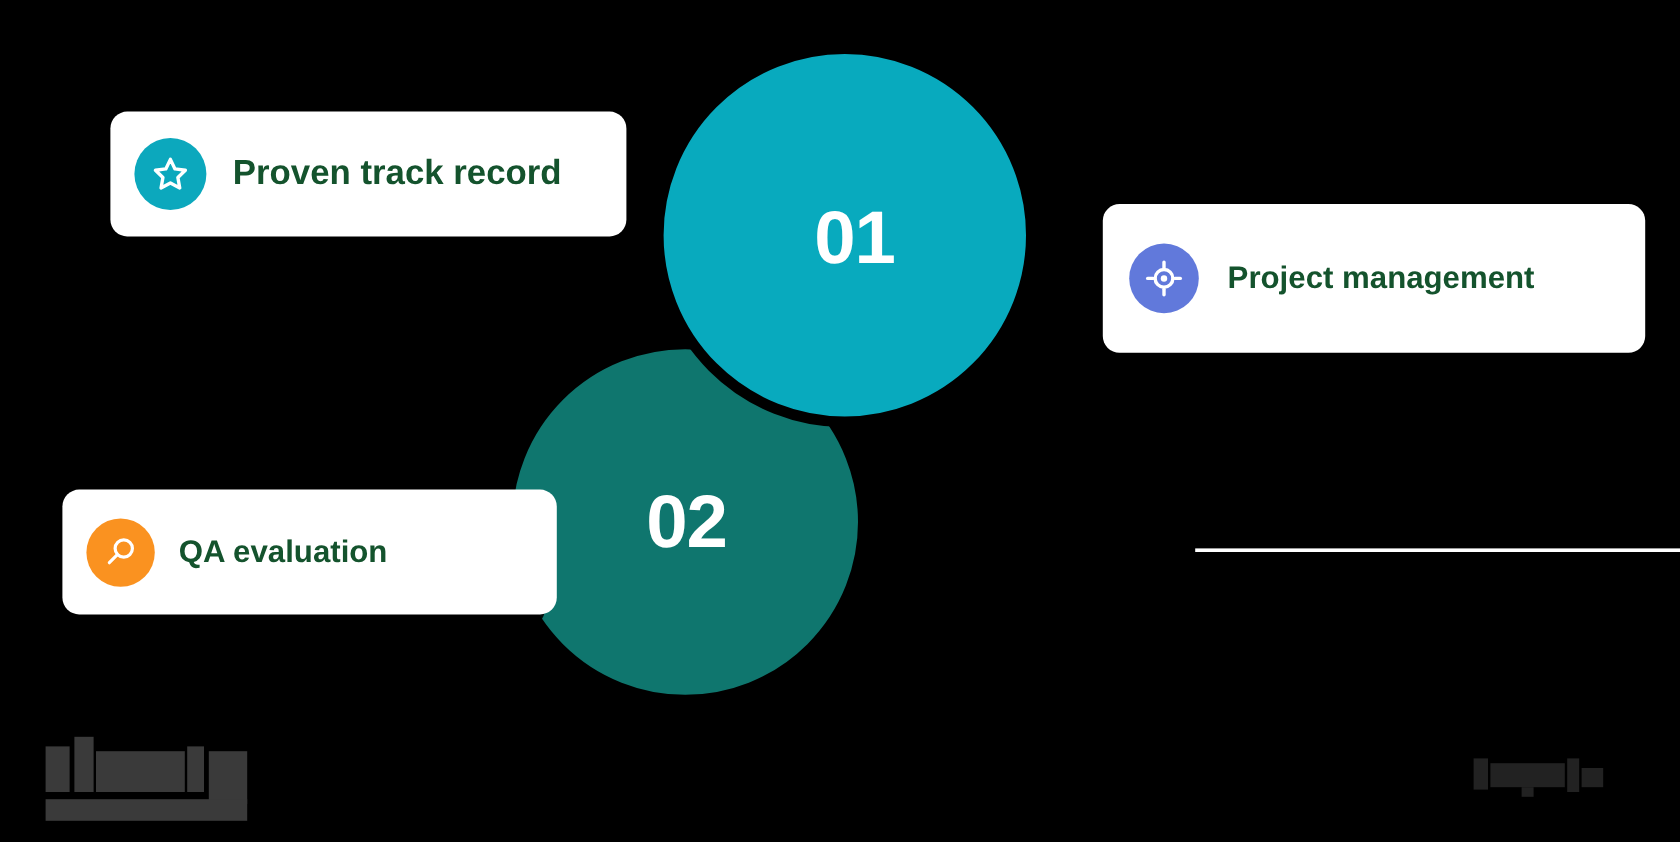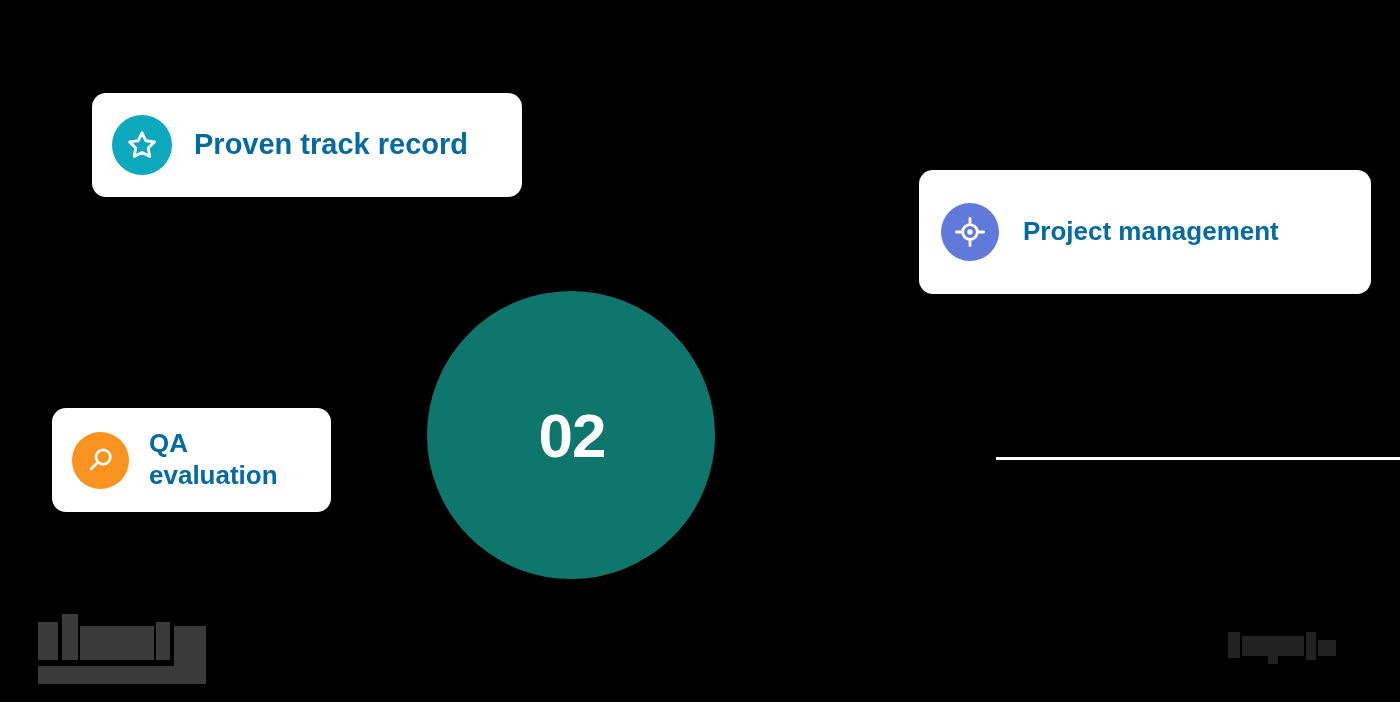--- a/index.html
+++ b/index.html
@@ -87,21 +87,21 @@
     box-sizing: border-box;
   }
   .card-icon {
     flex: 0 0 auto;
     border-radius: 50%;
     display: flex;
     align-items: center;
     justify-content: center;
   }
   .card-text {
-    color: #0369a1;
+    color: #14532d;
     font-family: "Liberation Sans", sans-serif;
     font-weight: bold;
     line-height: 1.22;
   }
 
   
   #card-proven {
     left: 92px; top: 93px;
     width: 430px; height: 104px;
     padding: 0 20px 0 20px;
@@ -114,21 +114,21 @@
     left: 919px; top: 170px;
     width: 452px; height: 124px;
     padding: 0 36px 0 22px;
   }
   #card-project .card-icon { width: 58px; height: 58px; background: #6179DB; }
   #card-project .card-text { font-size: 26px; margin-left: 24px; }
 
   
   #card-qa {
     left: 52px; top: 408px;
-    width: 279px; height: 104px;
+    width: 412px; height: 104px;
     padding: 0 18px 0 20px;
   }
   #card-qa .card-icon { width: 57px; height: 57px; background: #FA9220; }
   #card-qa .card-text { font-size: 26px; margin-left: 20px; }
 
   
   .redacted { position: absolute; z-index: 8; }
   .redacted span { position: absolute; background: #3A3A3A; display: block; }
 
   #logo-bottom-left { left: 38px; top: 612px; width: 170px; height: 62px; }
@@ -140,20 +140,23 @@
 
 <div id="canvas">
 
   <div class="venn">
 
 
     <div class="circle" id="circle-02">
       <span class="num">02</span>
     </div>
 
+    <div class="circle" id="circle-01">
+      <span class="num">01</span>
+    </div>
 
   </div>
 
   <div id="divider-line"></div>
 
   <div class="card" id="card-proven">
     <div class="card-icon">
       <svg width="34" height="34" viewBox="0 0 24 24" fill="none" stroke="#ffffff" stroke-width="2" stroke-linecap="round" stroke-linejoin="round">
         <path d="M12 3.4 L14.7 9.0 L20.8 9.8 L16.4 14.1 L17.5 20.2 L12 17.3 L6.5 20.2 L7.6 14.1 L3.2 9.8 L9.3 9.0 Z"></path>
       </svg>

